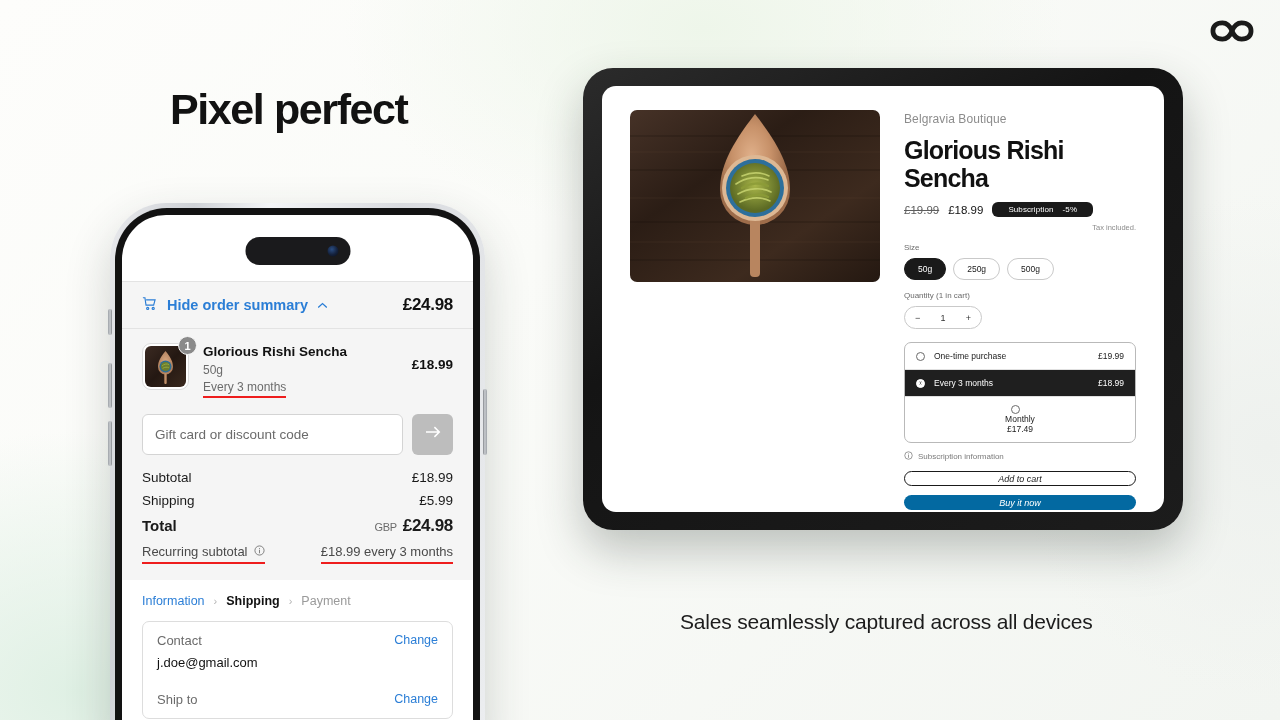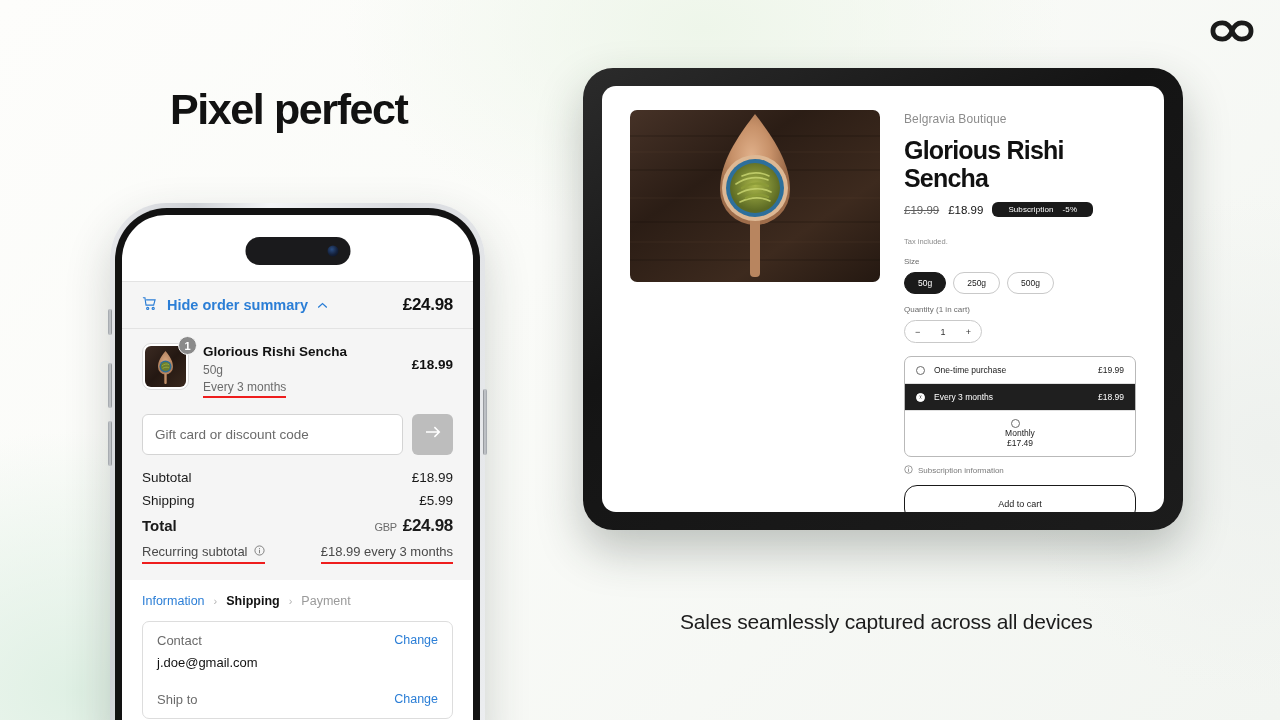--- a/index.html
+++ b/index.html
@@ -161,21 +161,21 @@
   .prod-info { flex:1; padding-top:2px; }
   .vendor { font-size:12px; color:#8c8c8c; letter-spacing:.1px; }
   .prod-title { font-size:25px; font-weight:bold; color:#111; letter-spacing:-0.8px; margin-top:11px; line-height:1.1; }
   .price-row { display:flex; align-items:center; gap:9px; margin-top:10px; }
   .price-old { font-size:11.5px; color:#5e5e5e; text-decoration:line-through; }
   .price-new { font-size:11.5px; color:#111; }
   .sub-badge {
     background:#1a1a1a; color:#fff; font-size:8px; border-radius:6px;
     padding:3px 16px; display:inline-flex; gap:9px; letter-spacing:.1px;
   }
-  .tax { font-size:7.5px; color:#8c8c8c; margin-top:20px; }
+  .tax { font-size:7.5px; color:#8c8c8c; margin-top:6px;text-align:right; }
   .sec-label { font-size:8px; color:#6b6b6b; margin-top:11px; }
   .chips { display:flex; gap:7px; margin-top:6px; }
   .chip {
     font-size:8.5px; padding:5px 13px; border-radius:12px;
     border:1px solid #c9c9c9; color:#1a1a1a; background:#fff;
   }
   .chip.on { background:#1a1a1a; color:#fff; border-color:#1a1a1a; }
   .qty-box {
     margin-top:6px; width:78px; height:23px; border:1px solid #c9c9c9; border-radius:14px;
     display:flex; align-items:center; justify-content:space-between; padding:0 10px;
@@ -193,22 +193,22 @@
     margin-right:9px; flex:0 0 auto; position:relative; background:#fff;
   }
   .plan.on .radio { border-color:#fff; }
   .plan.on .radio::after {
     content:""; position:absolute; inset:1.6px; border-radius:50%; background:#1f1f1f;
     box-shadow:0 0 0 1.1px #fff inset;
   }
   .plan-name { flex:1; }
   .sub-info { font-size:8px; color:#7a7a7a; margin-top:8px; display:flex; align-items:center; gap:5px; }
   .cta {
-    margin-top:9px; height:37px; border-radius:13px; display:flex;
-    align-items:center; justify-content:center; font-size:9px;
+    margin-top:9px; height:15px; border-radius:13px; display:flex;
+    align-items:center; justify-content:center; font-size:9px;font-style:italic;
   }
   .cta.outline { border:1px solid #1a1a1a; color:#1a1a1a; background:#fff; }
   .cta.solid { background:#0369a1; color:#fff; }
 </style>
 </head>
 <body>
 
 <div class="logo">
   <svg viewBox="0 0 60 34" width="44" height="34">
     <path d="M17 6 C8 6 4 11 4 17 C4 23 8 28 17 28 C25 28 28 22 30 17 C32 12 35 6 43 6 C52 6 56 11 56 17 C56 23 52 28 43 28 C35 28 32 22 30 17 C28 12 25 6 17 6 Z" fill="none" stroke="#1a1a1a" stroke-width="6.5" stroke-linecap="round"></path>

